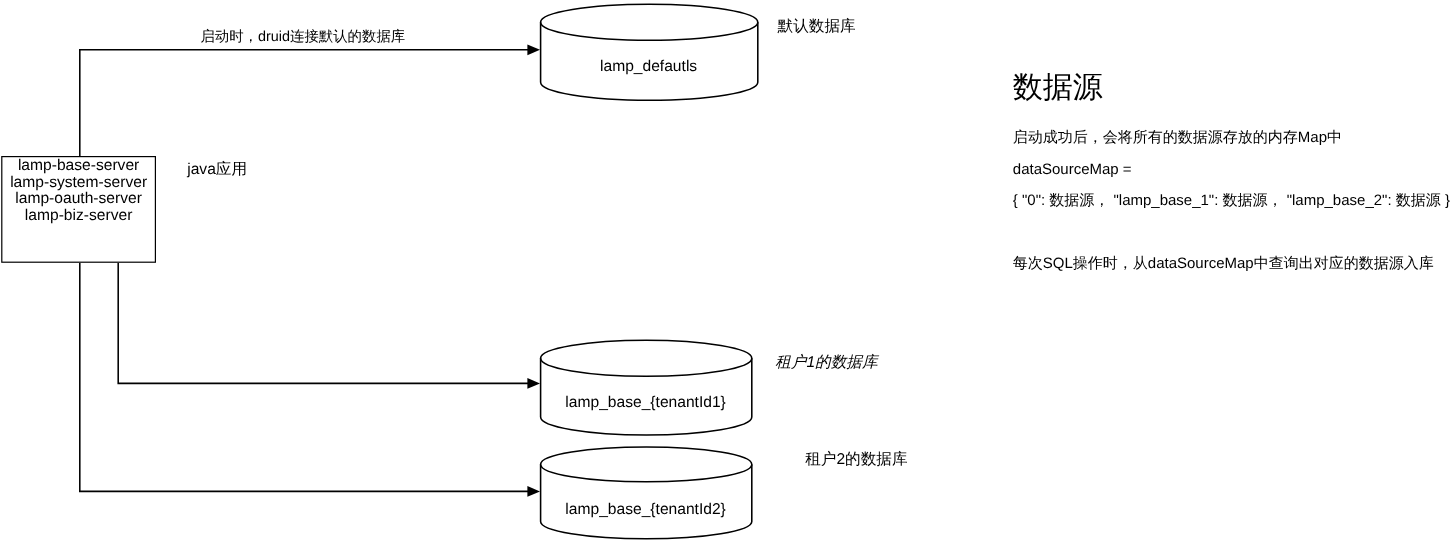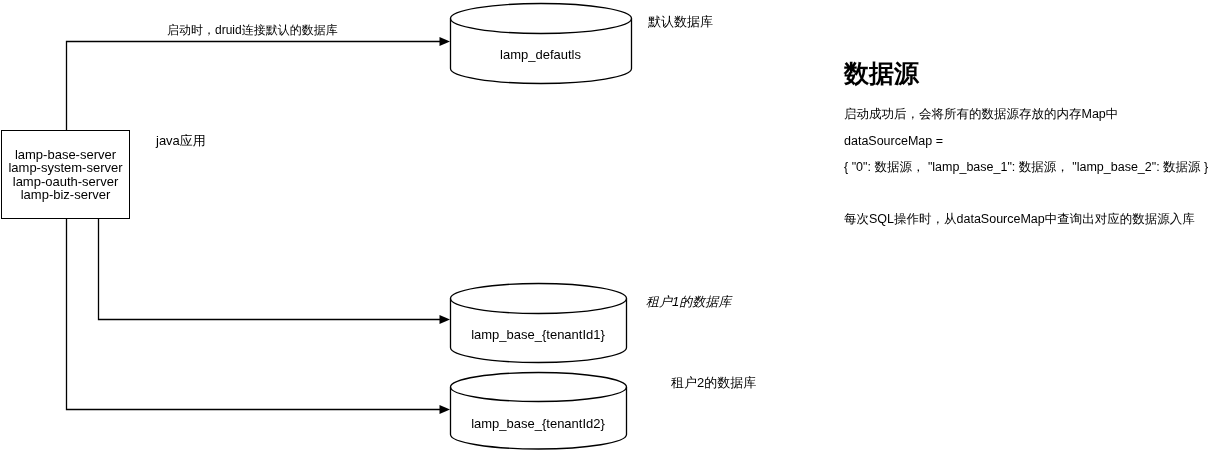--- a/index.html
+++ b/index.html
@@ -37,40 +37,40 @@
   }
   .app-box {
     left: 1px;
     top: 130px;
     width: 127px;
     height: 87px;
     border: 1px solid #000000;
     background: #ffffff;
     display: flex;
     flex-direction: column;
-    justify-content: center;
+    justify-content: flex-start;
     align-items: center;
     text-align: center;
   }
   .app-box .srv {
     font-size: 13px;
     line-height: 13.5px;
     white-space: nowrap;
   }
   .cyl-name {
     text-align: center;
     font-size: 13px;
     line-height: 15px;
     white-space: nowrap;
   }
   .notes-title {
     left: 844px;
     top: 58px;
     font-size: 25px;
-    font-weight: bold;
+    font-weight: normal;
     line-height: 30px;
     white-space: nowrap;
   }
   .notes-line {
     left: 844px;
     font-size: 12.5px;
     line-height: 15px;
     white-space: nowrap;
   }
 </style>

